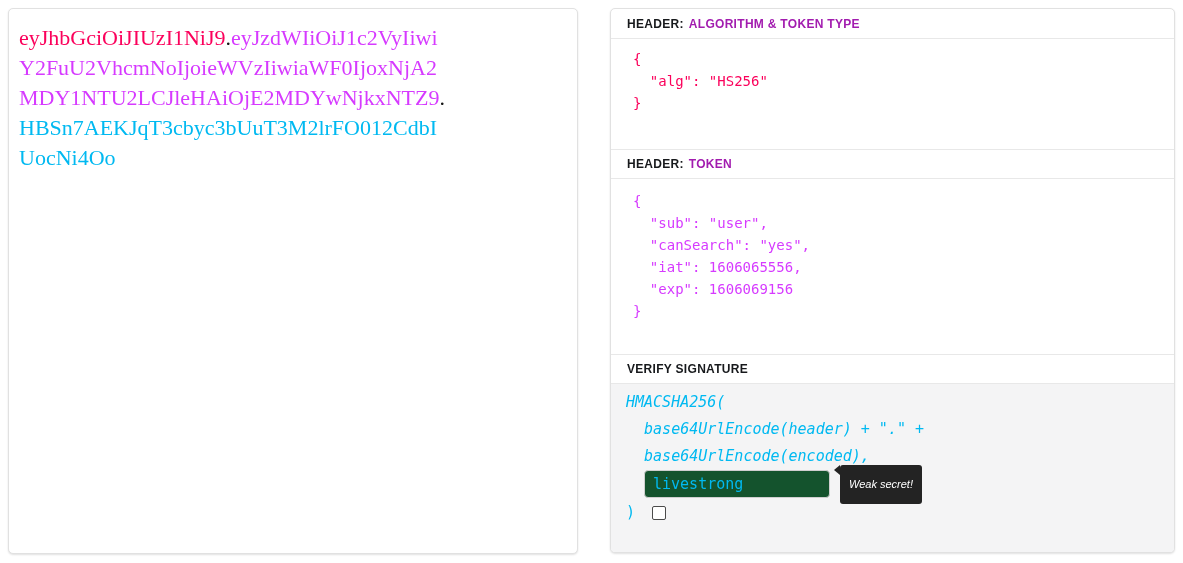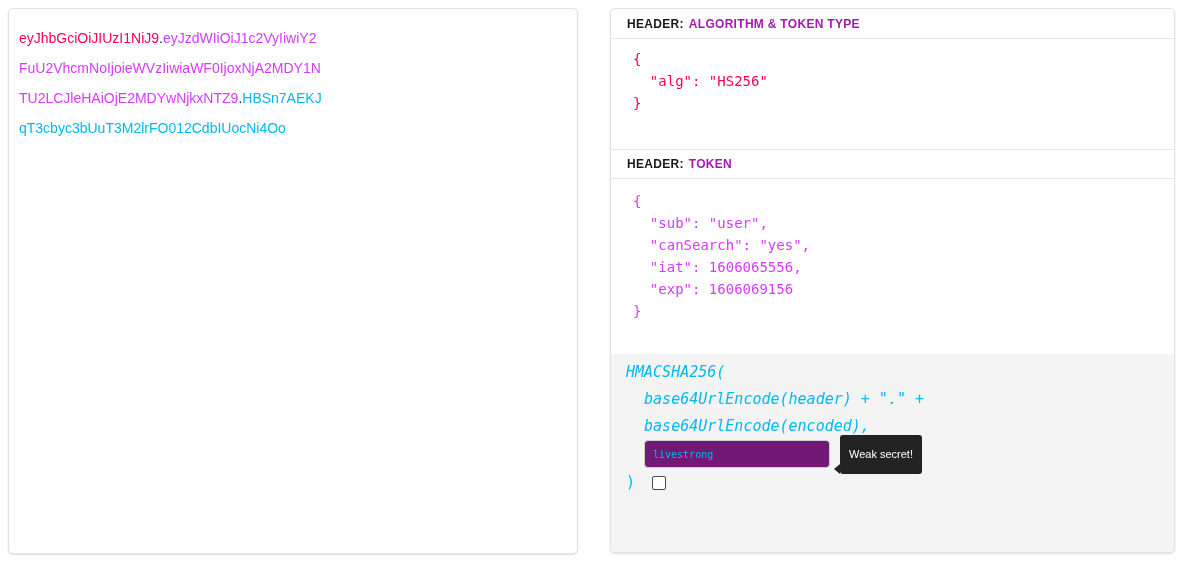--- a/index.html
+++ b/index.html
@@ -19,22 +19,22 @@
     box-sizing: border-box;
   }
   
   .token-panel {
     left: 8px; top: 8px;
     width: 570px; height: 546px;
     padding: 14px 10px;
     cursor: text;
   }
   .token-text {
-    font-family: Liberation Sans, sans-serif;
-    font-size: 14px;
+    font-family: Liberation Serif, serif;
+    font-size: 22px;
     line-height: 30px;
     width: 39ch;
     word-break: break-all;
     white-space: pre-wrap;
   }
   .seg-header   { color: #fb015b; }
   .seg-payload  { color: #d63aff; }
   .seg-signature{ color: #00b9f1; }
   .token-dot    { color: #161616; }
   
@@ -85,32 +85,33 @@
     display: flex;
     align-items: center;
     margin-left: 18px;
     height: 28px;
   }
   .secret-input {
     box-sizing: border-box;
     width: 186px; height: 28px;
     border: 1px solid #cfcfcf;
     border-radius: 4px;
-    background: #701a75;
+    background: #14532d;
     padding: 4px 8px;
     font-family: "DejaVu Sans Mono", monospace;
-    font-size: 10px;
+    font-size: 15px;
     color: #00b9f1;
     outline: none;
   }
   .tooltip {
     display: inline-flex;
-    align-items: flex-end;
+    align-items: flex-start;
     margin-left: 4px;
     position: relative;
+    font-style: italic;
   }
   .tooltip-arrow {
     width: 0; height: 0;
     border-top: 5px solid transparent;
     border-bottom: 5px solid transparent;
     border-right: 6px solid #232323;
   }
   .tooltip-bubble {
     background: #232323;
     color: #ffffff;
@@ -167,20 +168,23 @@
   </div>
   <div class="json-area payload-json">
     <div class="json-line">{</div>
     <div class="json-line">  "sub": "user",</div>
     <div class="json-line">  "canSearch": "yes",</div>
     <div class="json-line">  "iat": 1606065556,</div>
     <div class="json-line">  "exp": 1606069156</div>
     <div class="json-line">}</div>
   </div>
 
+  <div class="section-header bordered-top">
+    <span class="section-label">VERIFY SIGNATURE</span>
+  </div>
   <div class="sig-body">
     <div class="sig-code-line">HMACSHA256(</div>
     <div class="sig-code-line">  base64UrlEncode(header) + "." +</div>
     <div class="sig-code-line">  base64UrlEncode(encoded),</div>
     <div class="secret-row">
       <input type="text" class="secret-input" value="livestrong" style="">
       <span class="tooltip">
         <span class="tooltip-arrow"></span>
         <span class="tooltip-bubble">Weak secret!</span>
       </span>

